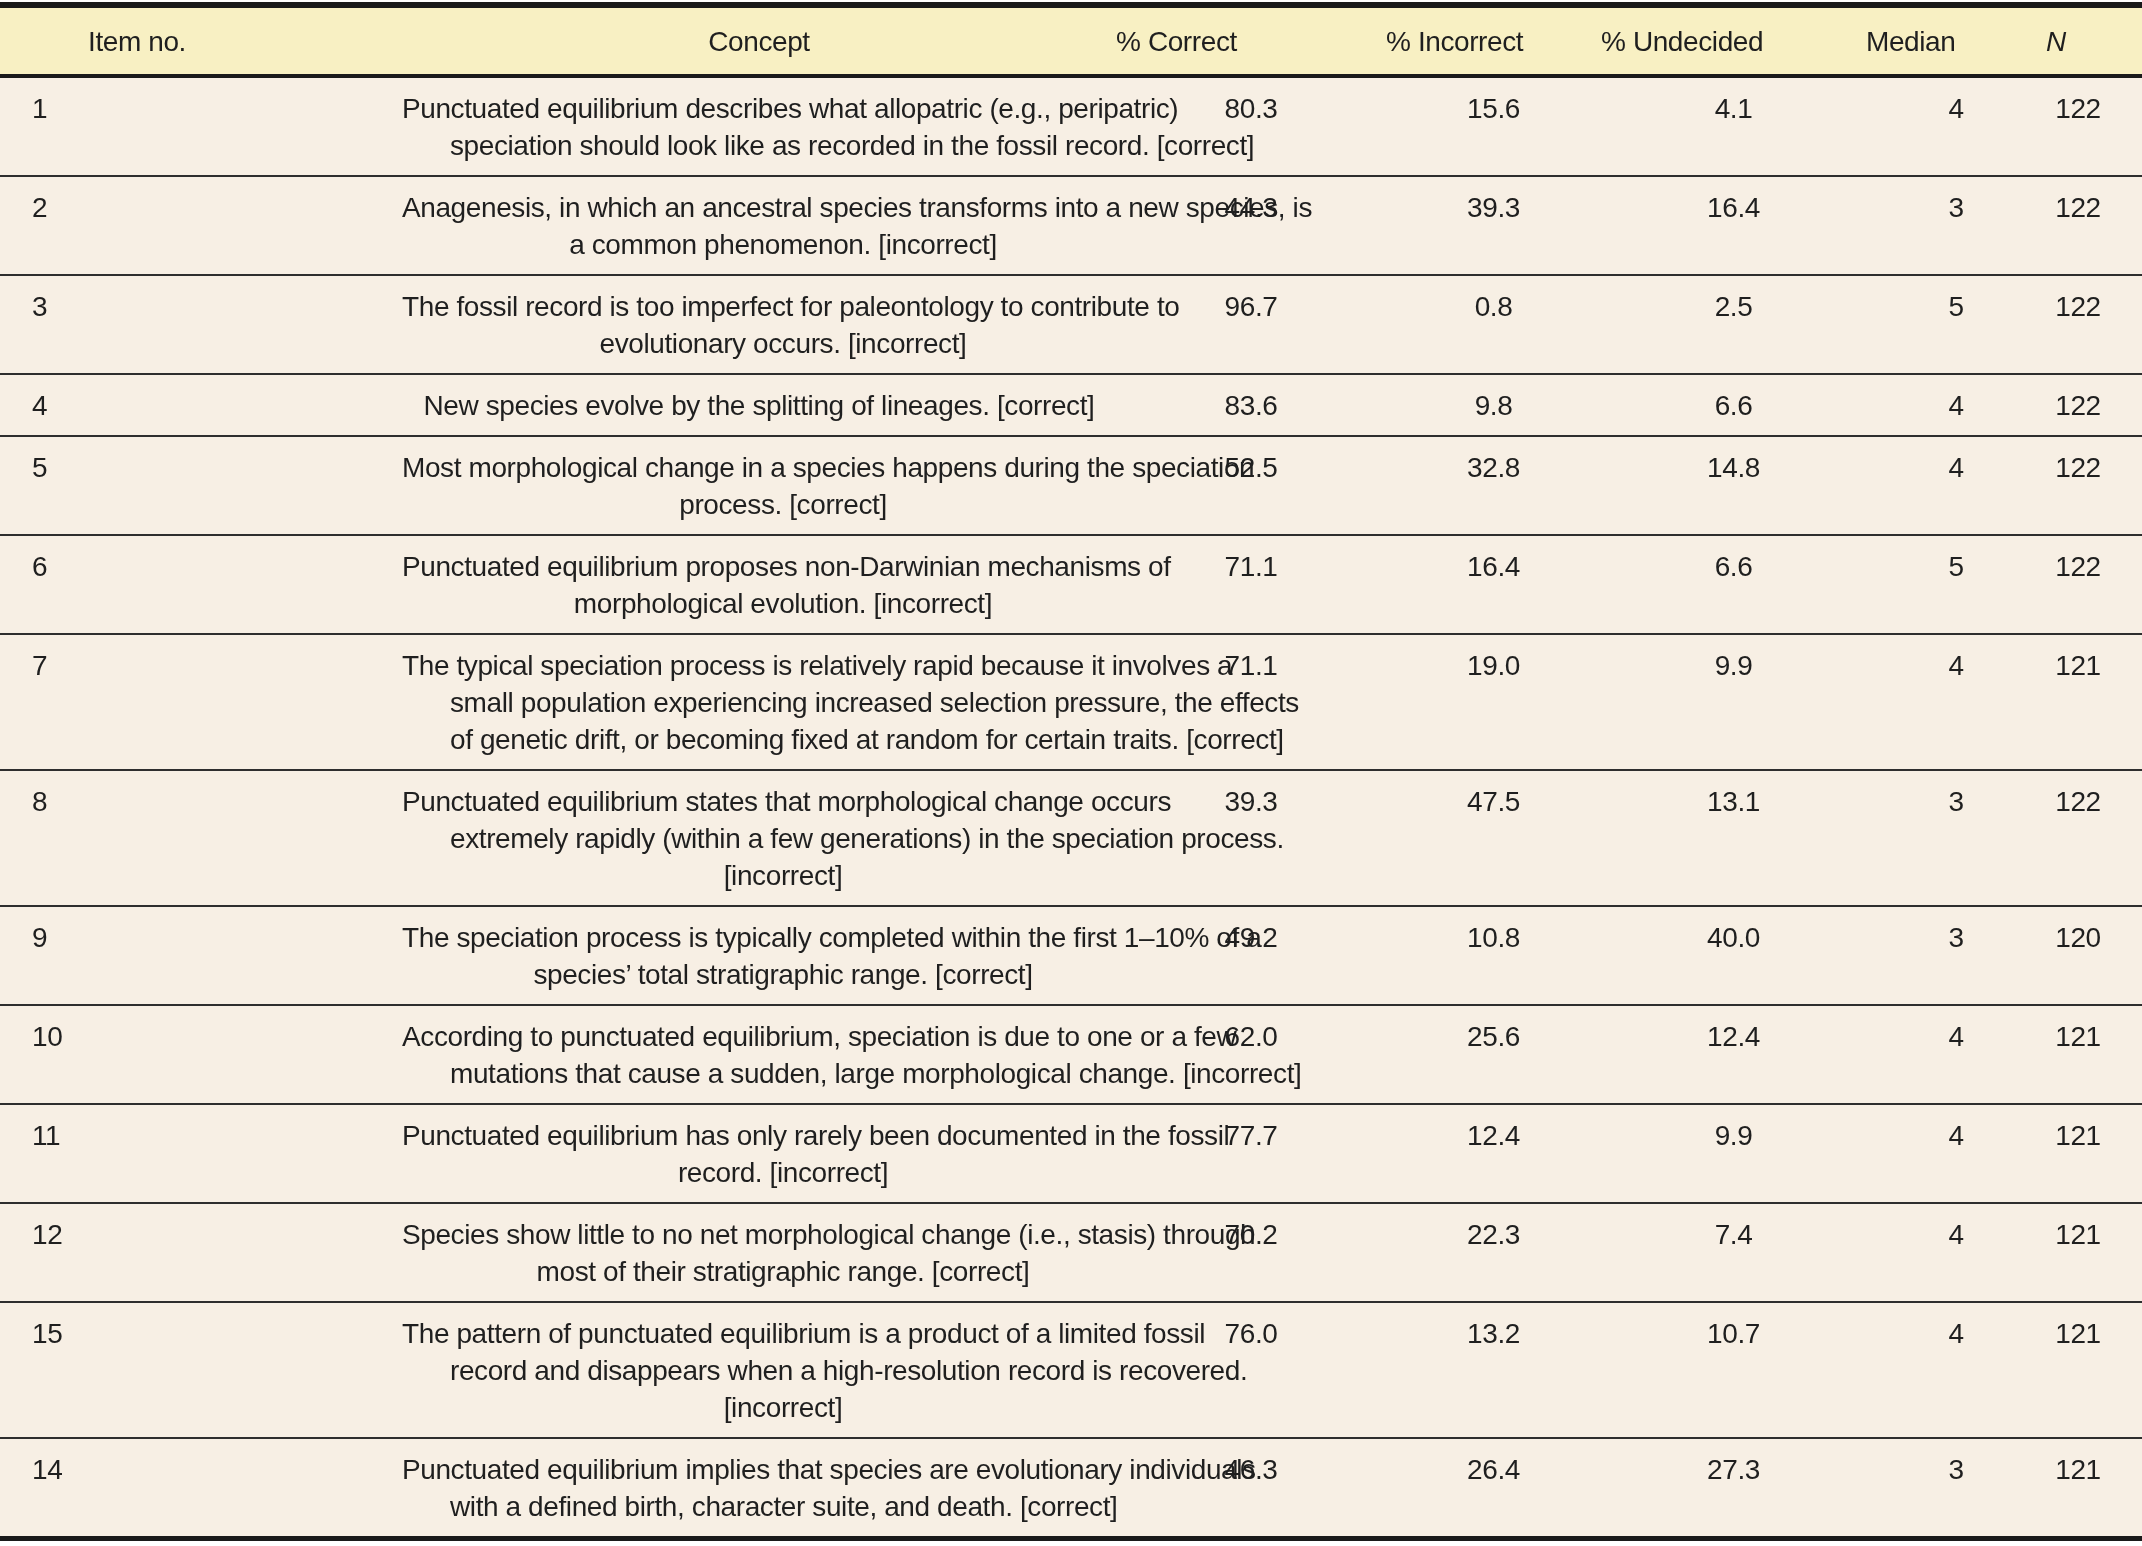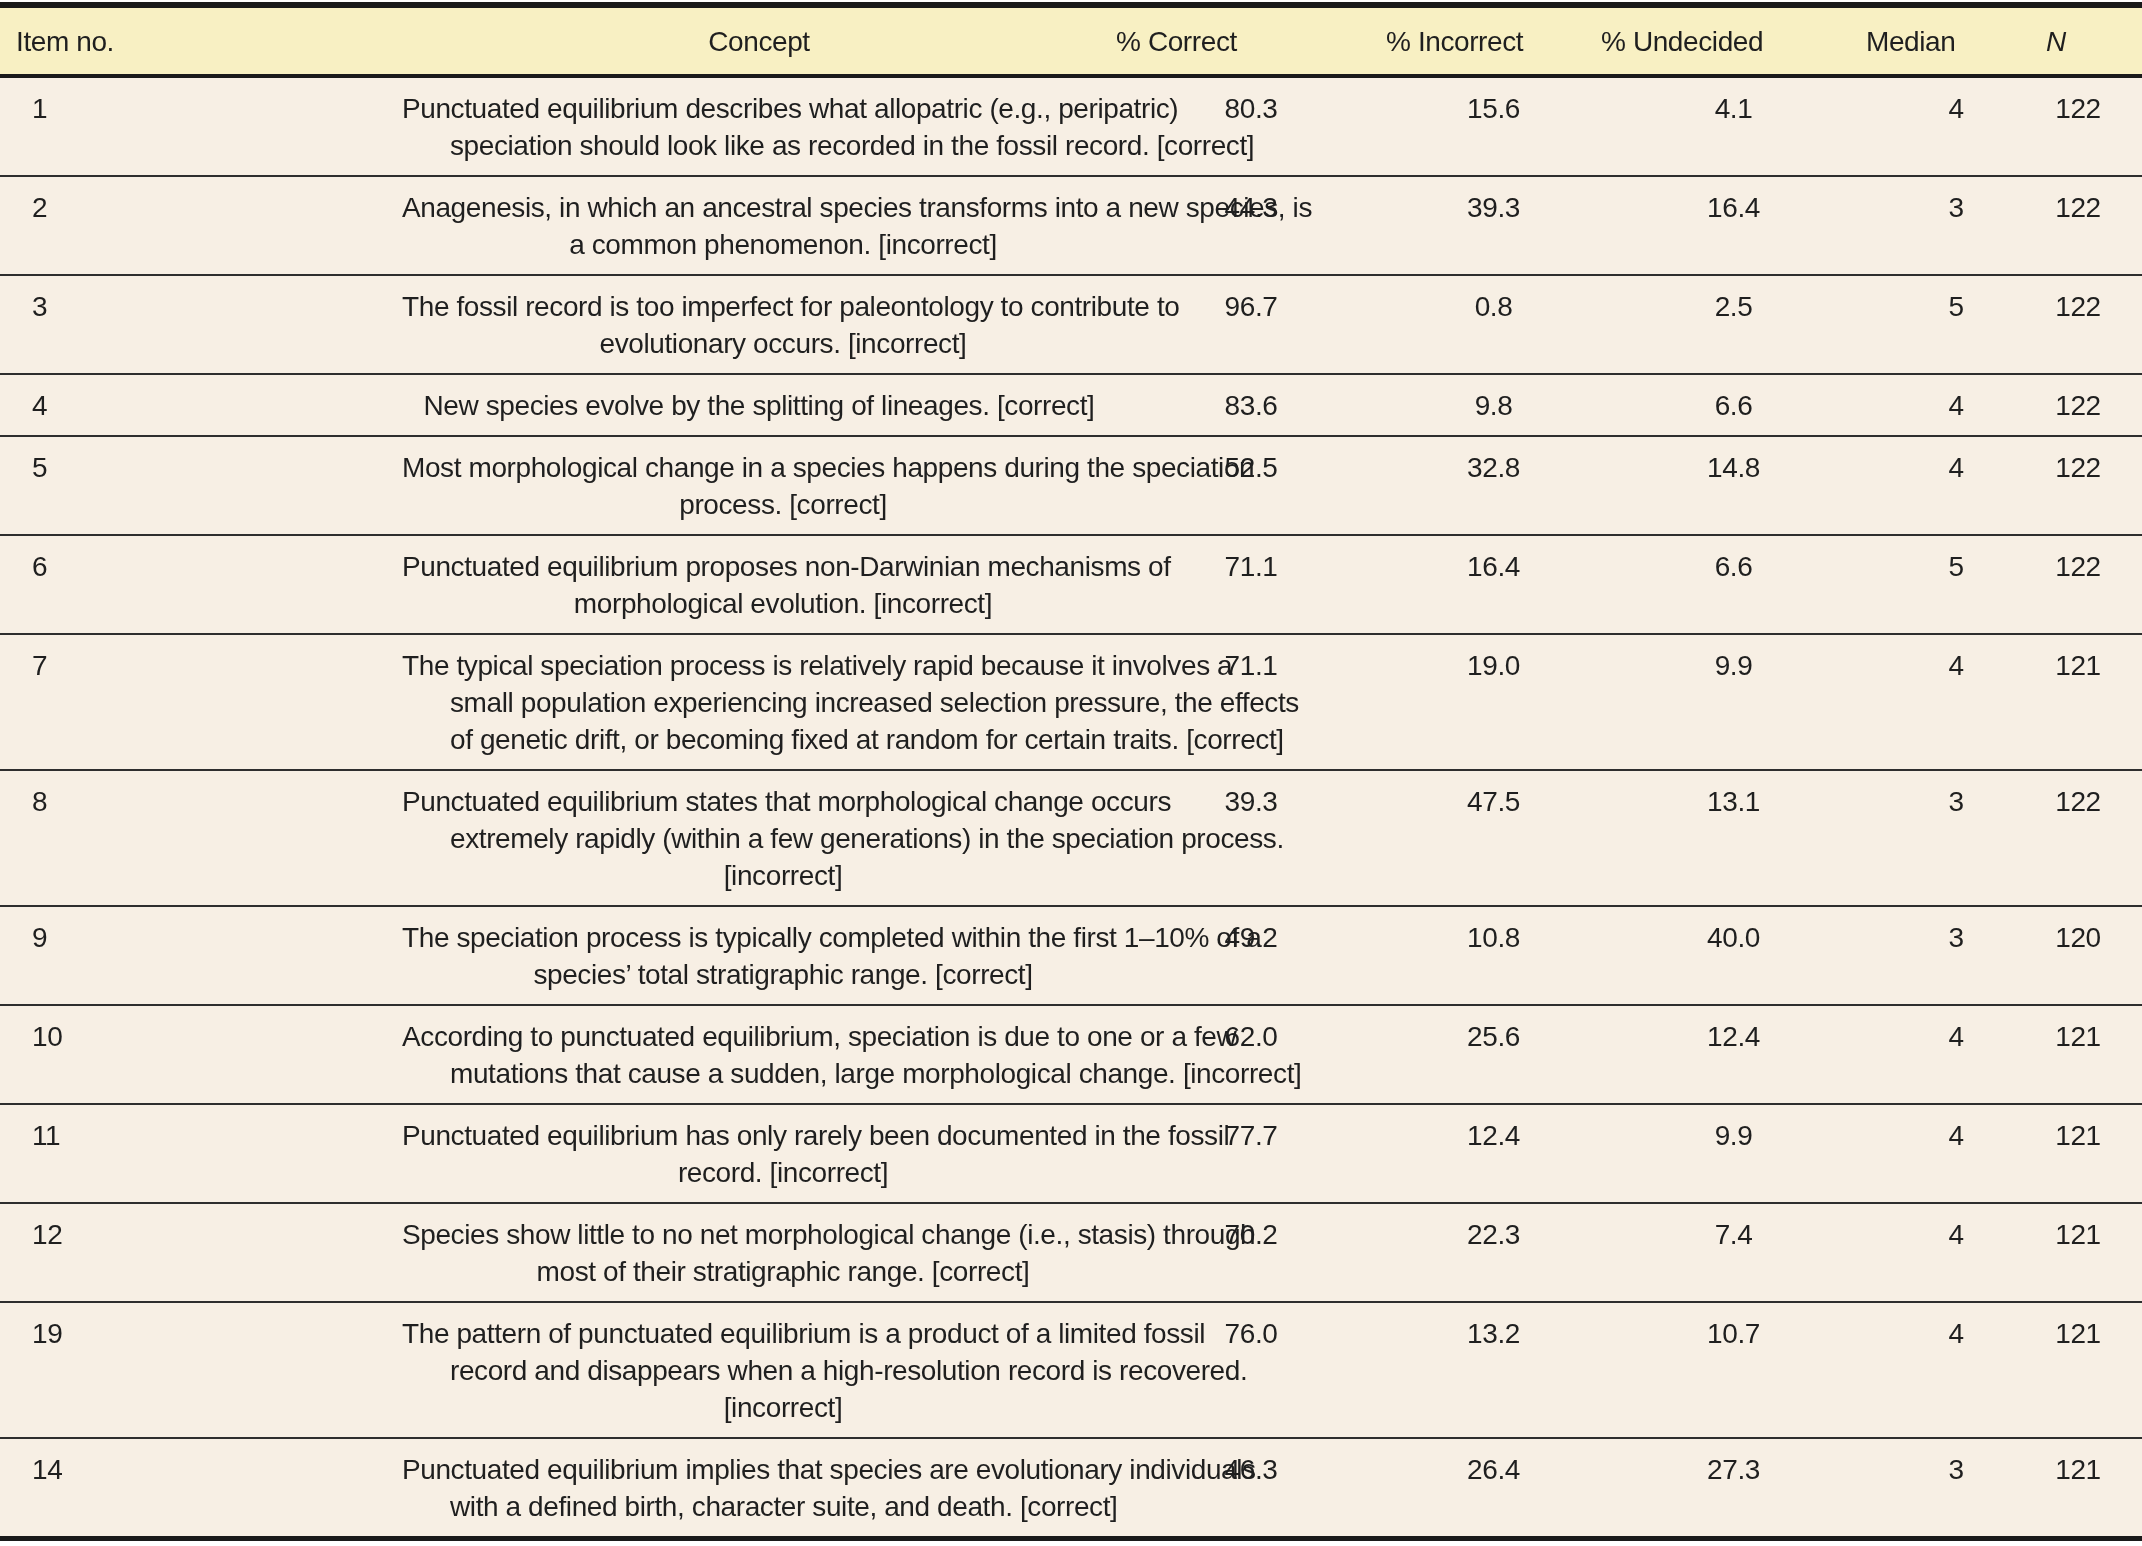--- a/index.html
+++ b/index.html
@@ -38,21 +38,21 @@
   thead th{
     background:var(--header-bg);
     font-weight:normal;
     text-align:left;
     vertical-align:middle;
     height:67px;
     padding:15px 0 14px 0;
     border-bottom:4px solid var(--border-dark);
     white-space:nowrap;
   }
-  thead th.th-item{text-align:left;padding-left:16px;}
+  thead th.th-item{text-align:right;padding-left:32px;}
   thead th.th-concept{text-align:center;padding-left:216px;}
   thead th.th-n{font-style:italic;padding-right:18px;}
   tbody td{
     vertical-align:top;
     padding:12px 0 11px 0;
     border-top:2px solid var(--sep);
     text-align:center;
   }
   tbody tr:first-child td{border-top:none;}
   td.td-item{text-align:left;padding-left:32px;}
@@ -225,21 +225,21 @@
           <div class="concept-line">Species show little to no net morphological change (i.e., stasis) through</div>
           <div class="concept-line cont">most of their stratigraphic range. [correct]</div>
         </td>
         <td class="td-correct">70.2</td>
         <td class="td-incorrect">22.3</td>
         <td class="td-undecided">7.4</td>
         <td class="td-median">4</td>
         <td class="td-n">121</td>
       </tr>
       <tr>
-        <td class="td-item">19</td>
+        <td class="td-item">15</td>
         <td class="td-concept">
           <div class="concept-line">The pattern of punctuated equilibrium is a product of a limited fossil</div>
           <div class="concept-line cont">record and disappears when a high-resolution record is recovered.</div>
           <div class="concept-line cont">[incorrect]</div>
         </td>
         <td class="td-correct">76.0</td>
         <td class="td-incorrect">13.2</td>
         <td class="td-undecided">10.7</td>
         <td class="td-median">4</td>
         <td class="td-n">121</td>

